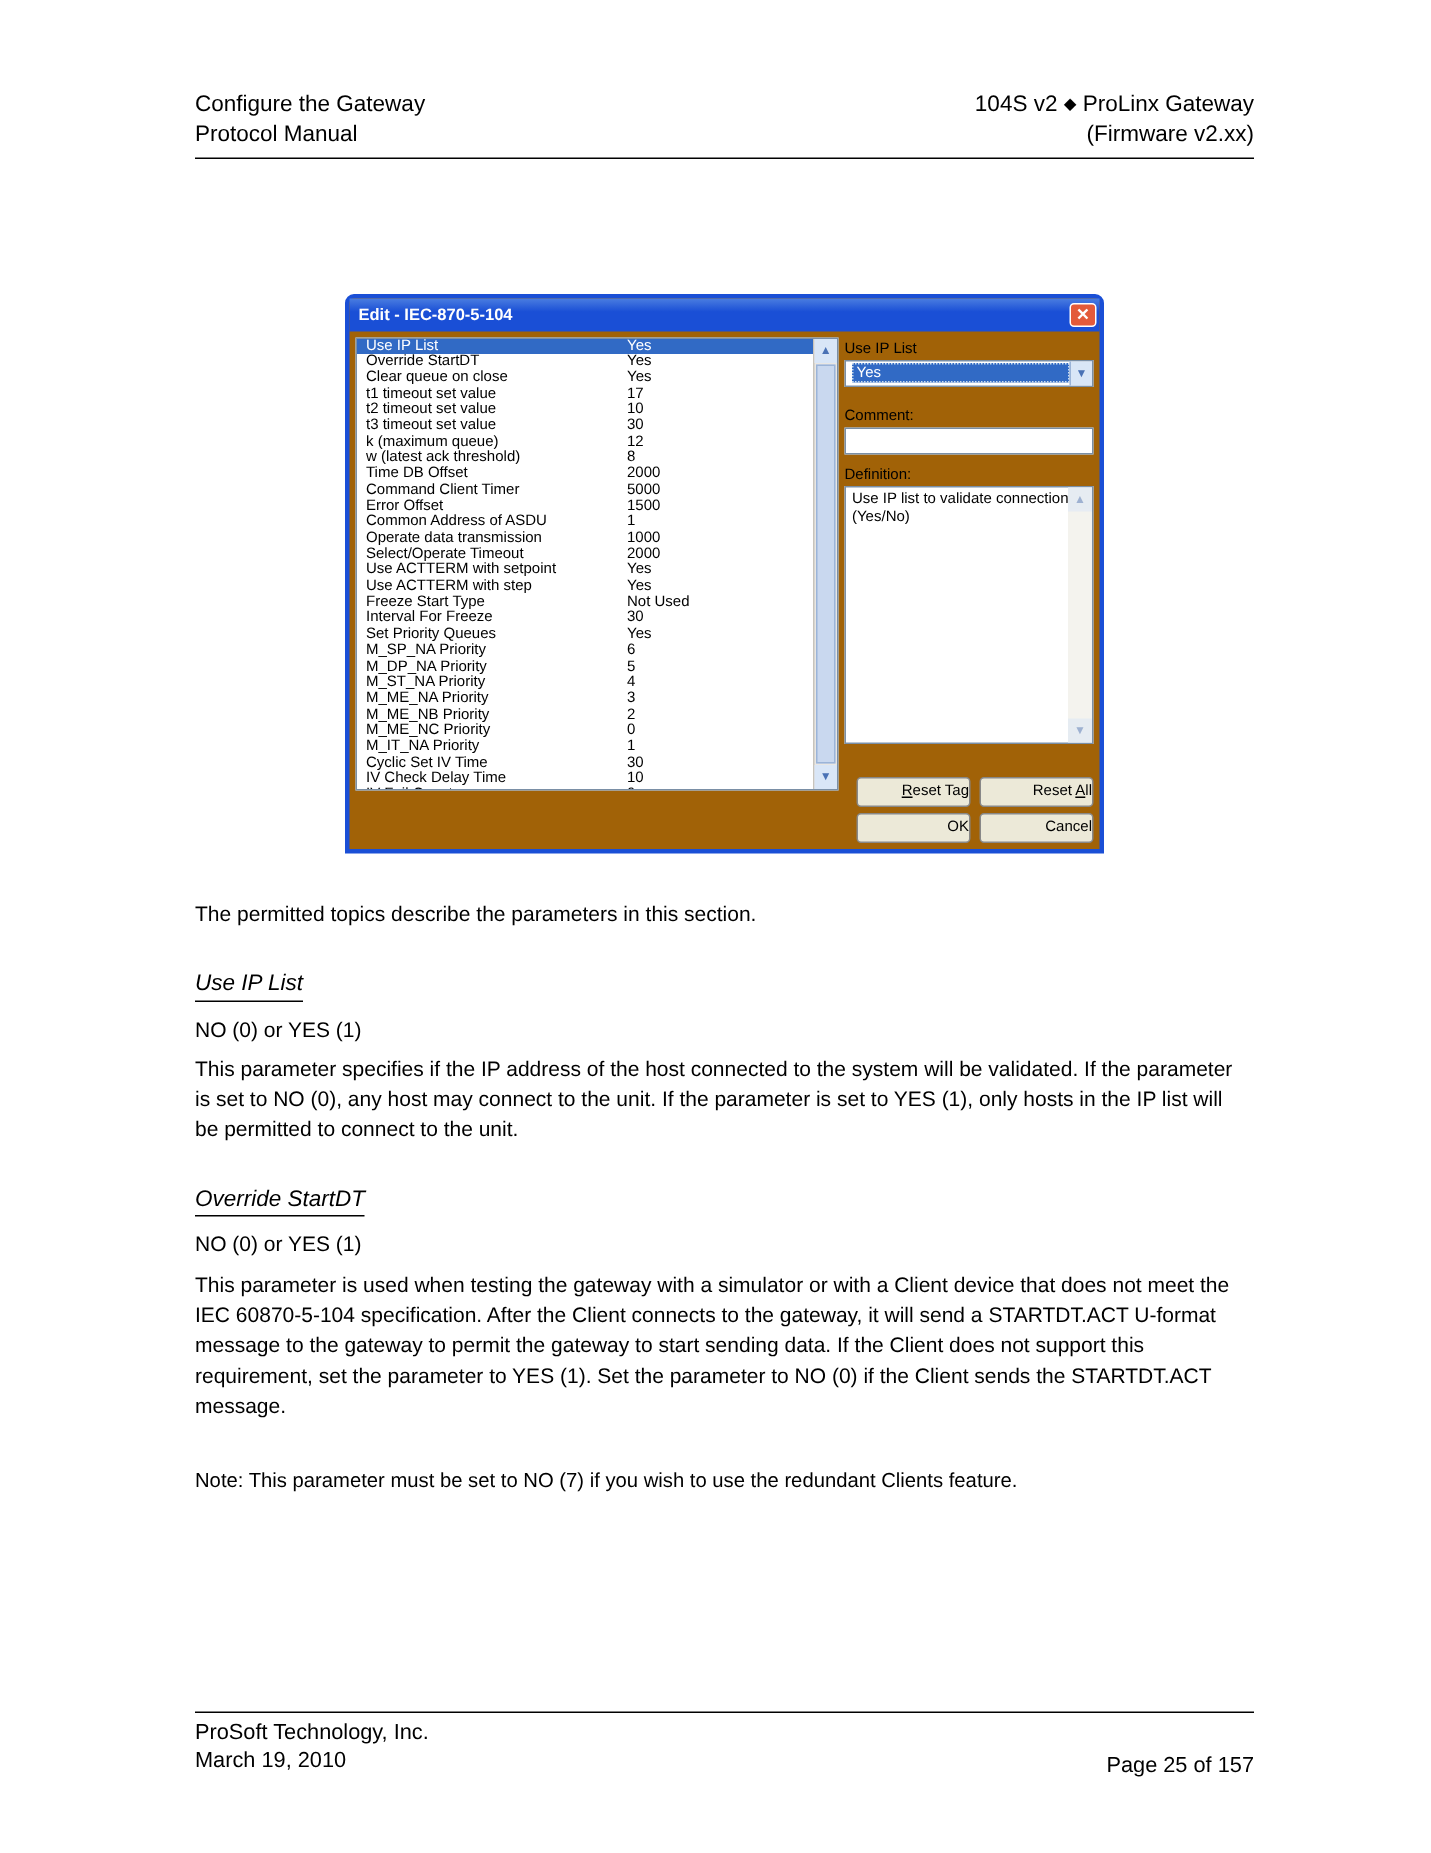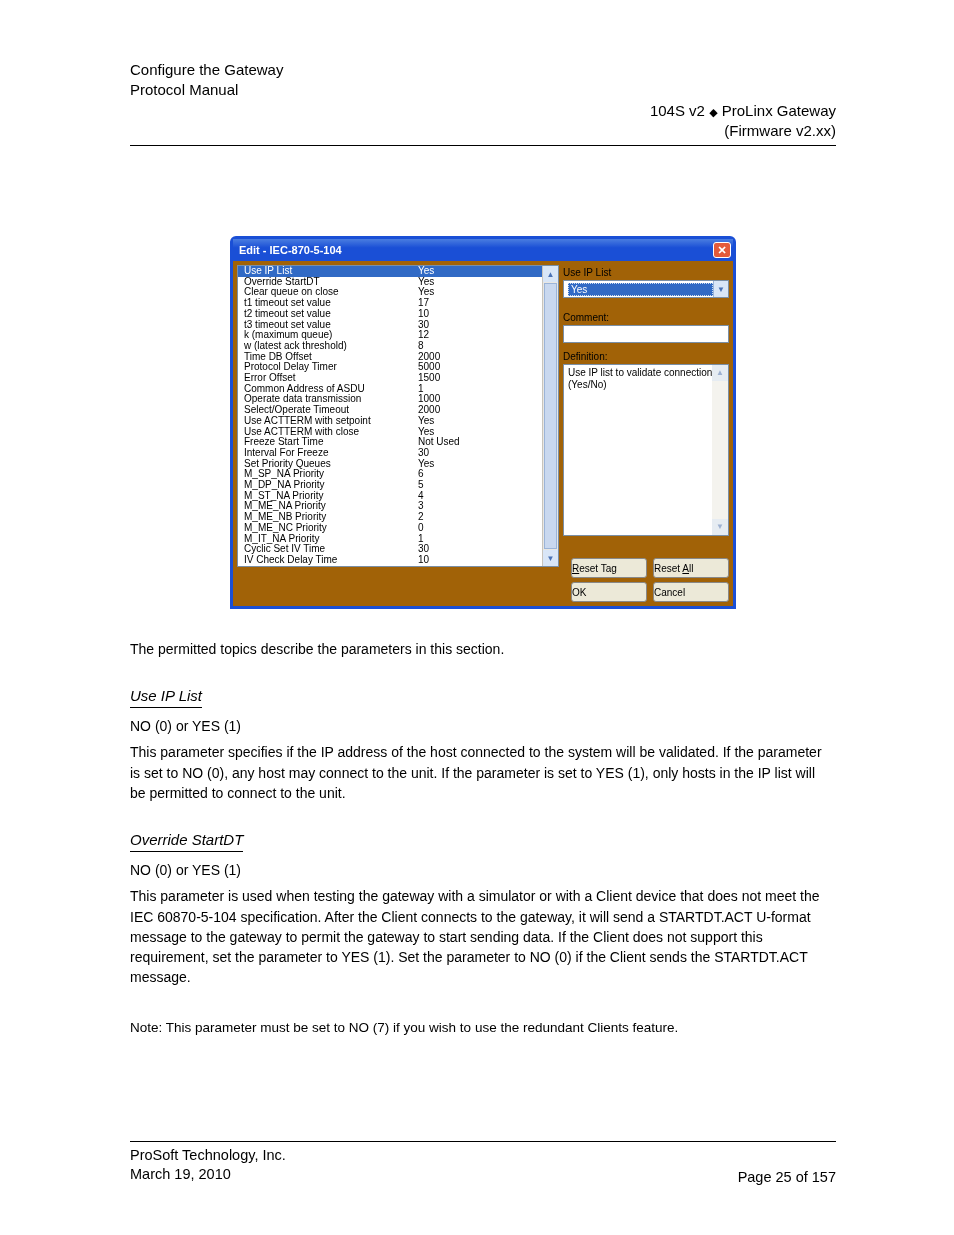--- a/index.html
+++ b/index.html
@@ -16,21 +16,20 @@
     padding: 60px 118px 45px 130px;
     height: 100%;
     position: relative;
   }
   .header {
     display: flex;
     justify-content: space-between;
     border-bottom: 1px solid #000;
     padding-bottom: 4px;
     margin-bottom: 90px;
-    flex-direction: column;
   }
   .header-left, .header-right {
     font-size: 15px;
     line-height: 1.35;
   }
   .header-right { text-align: right; }
   .diamond { font-size: 11px; vertical-align: middle; }
 
   .dialog {
     width: 506px;
@@ -135,21 +134,21 @@
   .btns {
     margin-top: 22px;
     display:flex; gap:6px; justify-content:flex-end;
   }
   .btn {
     width: 76px; height:20px;
     background:#ece9d8;
     border:1px solid #888;
     border-radius:3px;
     font-size:10px;
-    display:flex; align-items:center; justify-content:flex-start;
+    display:flex; align-items:center; justify-content:flex-end;
   }
   .btn u { text-decoration: underline; }
 
   
   .bodytext { margin-top: 30px; font-size: 14px; line-height: 1.45; }
   .bodytext p { margin-bottom: 6px; }
   .sec-head {
     font-style: italic; font-size: 15px; border-bottom: 1px solid #000;
     display:inline-block; margin: 20px 0 8px 0;
   }
@@ -221,21 +220,21 @@
             </div>
             <div class="plist-row">
               <span class="pname">w (latest ack threshold)</span>
               <span>8</span>
             </div>
             <div class="plist-row">
               <span class="pname">Time DB Offset</span>
               <span>2000</span>
             </div>
             <div class="plist-row">
-              <span class="pname">Protocol Delay Timer</span>
+              <span class="pname">Command Client Timer</span>
               <span>5000</span>
             </div>
             <div class="plist-row">
               <span class="pname">Error Offset</span>
               <span>1500</span>
             </div>
             <div class="plist-row">
               <span class="pname">Common Address of ASDU</span>
               <span>1</span>
             </div>
@@ -245,25 +244,25 @@
             </div>
             <div class="plist-row">
               <span class="pname">Select/Operate Timeout</span>
               <span>2000</span>
             </div>
             <div class="plist-row">
               <span class="pname">Use ACTTERM with setpoint</span>
               <span>Yes</span>
             </div>
             <div class="plist-row">
-              <span class="pname">Use ACTTERM with close</span>
-              <span>Yes</span>
-            </div>
-            <div class="plist-row">
-              <span class="pname">Freeze Start Time</span>
+              <span class="pname">Use ACTTERM with step</span>
+              <span>Yes</span>
+            </div>
+            <div class="plist-row">
+              <span class="pname">Freeze Start Type</span>
               <span>Not Used</span>
             </div>
             <div class="plist-row">
               <span class="pname">Interval For Freeze</span>
               <span>30</span>
             </div>
             <div class="plist-row">
               <span class="pname">Set Priority Queues</span>
               <span>Yes</span>
             </div>

